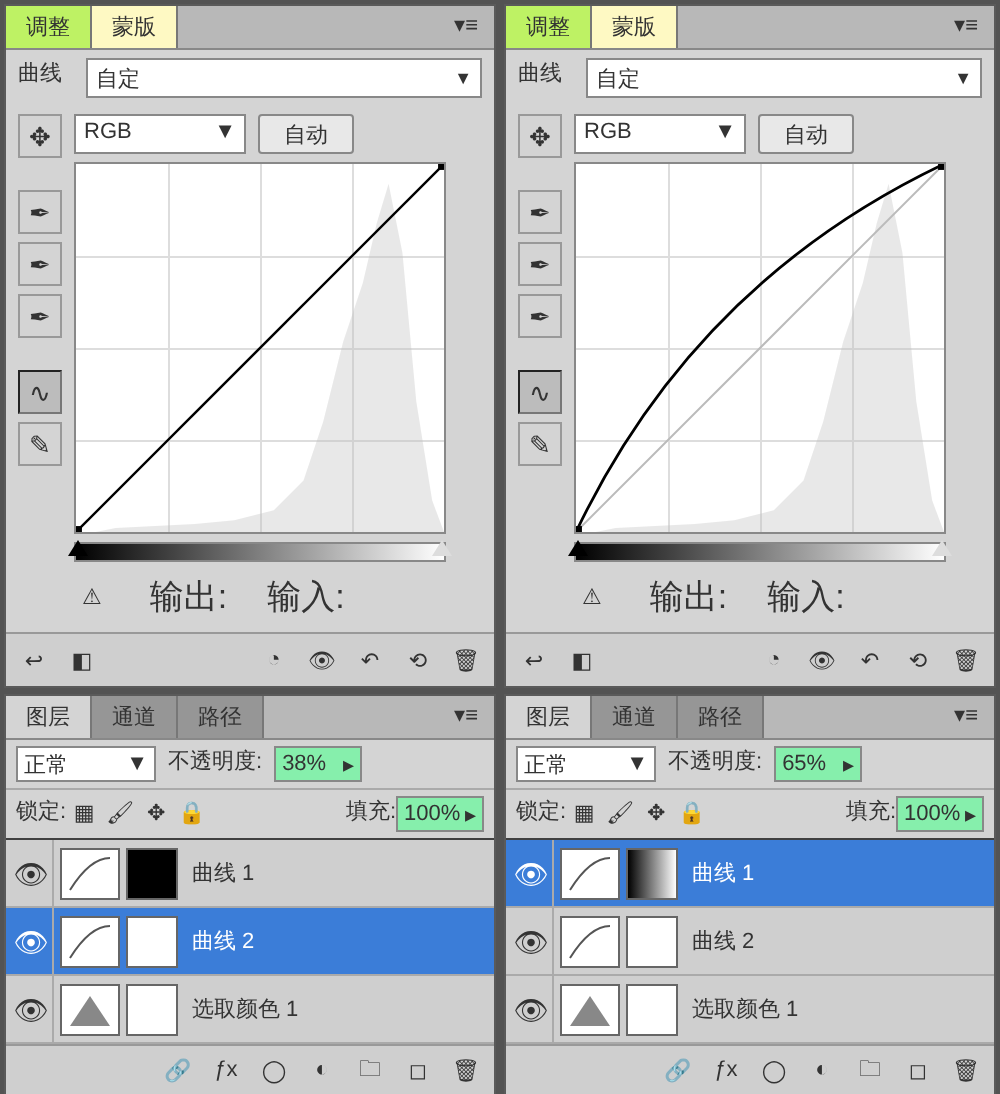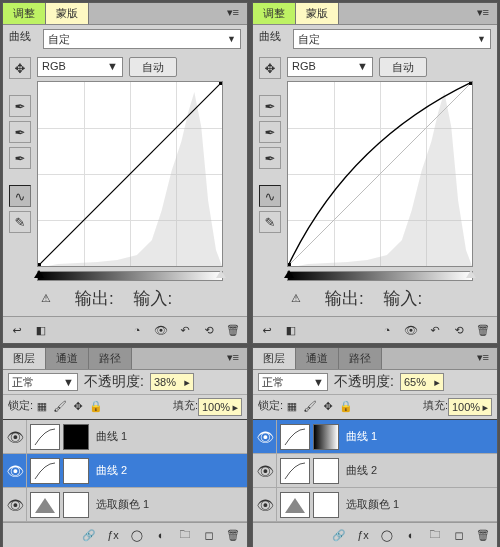--- a/index.html
+++ b/index.html
@@ -36,22 +36,22 @@
 .warn-icon{margin-right:4px}
 .bottom-tools{display:flex;border-top:1px solid #999;padding:3px;gap:2px;background:#cfcfcf}
 .bt-btn{width:22px;height:20px;display:flex;align-items:center;justify-content:center;cursor:pointer;border:1px solid transparent}
 .bt-spacer{flex:1}
 
 .layer-tabs{display:flex;background:#b8b8b8;border-bottom:1px solid #888}
 .ltab{padding:3px 10px;background:#969696;border-right:1px solid #777;cursor:pointer}
 .ltab.active{background:#d4d4d4}
 .layer-top{display:flex;padding:3px 5px;gap:6px;border-bottom:1px solid #aaa}
 .blend-sel{width:70px;height:18px;background:#fff;border:1px solid #888;padding:1px 3px;display:flex;justify-content:space-between;align-items:center}
-.opacity-lbl{font-size:14px}
-.opac-input{width:44px;height:18px;background:#fef9c3;border:1px solid #888;padding:1px 3px;display:flex;justify-content:space-between;align-items:center}
+.opacity-lbl{font-size:11px}
+.opac-input{width:44px;height:18px;background:#86efac;border:1px solid #888;padding:1px 3px;display:flex;justify-content:space-between;align-items:center}
 .lock-row{display:flex;padding:3px 5px;gap:0;border-bottom:1px solid #404040}
 .lock-btn{width:18px;height:16px;display:flex;align-items:center;justify-content:center;cursor:pointer;font-size:11px}
 .layer-list{background:#cfcfcf}
 .layer-item{display:flex;align-items:center;height:34px;border-bottom:1px solid #aaa;padding:0 2px;gap:3px}
 .layer-item.selected{background:#3b7dd8;color:#fff}
 .layer-item.selected *{color:#fff}
 .eye{width:22px;height:100%;display:flex;align-items:center;justify-content:center;border-right:1px solid #aaa;cursor:pointer;font-size:14px}
 .thumb{width:30px;height:26px;background:#fff;border:1px solid #666;display:flex;align-items:center;justify-content:center;position:relative}
 .mask-thumb{width:26px;height:26px;background:#fff;border:1px solid #666}
 .layer-name{margin-left:4px;font-size:11px}

